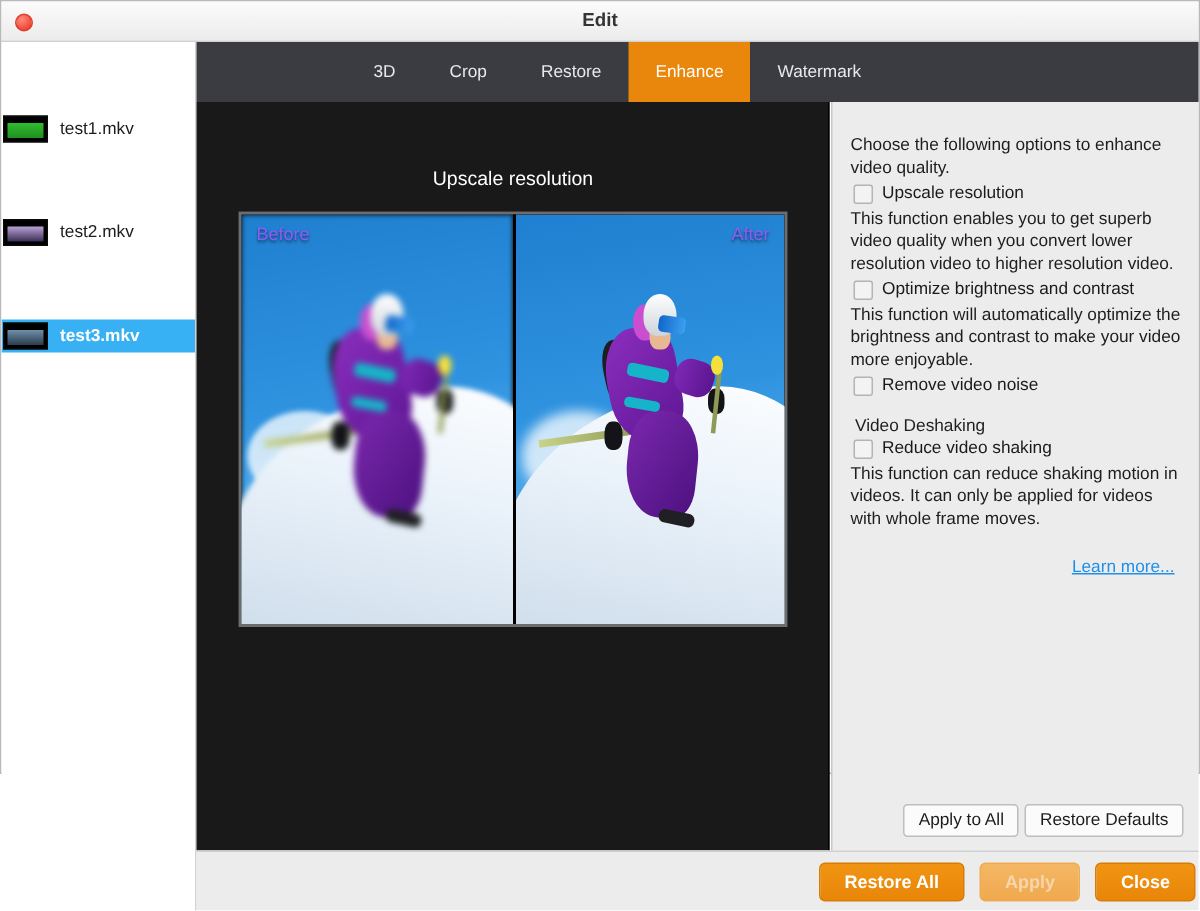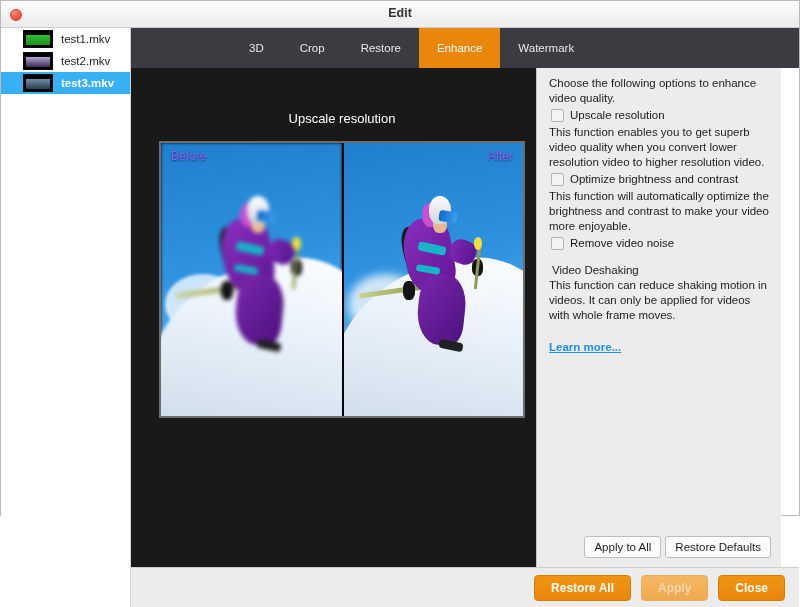--- a/index.html
+++ b/index.html
@@ -38,22 +38,23 @@
   
   .sidebar {
     position: absolute; left: 0; top: 27px;
     width: 130px; height: 579px;
     background: #ffffff;
     border-right: 1px solid #d2d2d2;
     overflow: hidden;
   }
   .file-row {
     display: flex; align-items: center;
-    height: 22px; padding-left: 22px;
+    height: 22px; padding-left: 1px;
     gap: 8px;
+    margin-top: 47px;
   }
   .file-row.selected { background: #38b0f4; }
   .thumb {
     width: 30px; height: 18px;
     border: 1px solid #0a0a0a;
     flex: 0 0 auto;
     position: relative;
     overflow: hidden;
     background: #000;
   }
@@ -199,25 +200,25 @@
     left: 84%; top: 30%; width: 3%; height: 22%;
     background: #8f9a54; transform: rotate(6deg);
   }
   .sk-basket { left: 82%; top: 24%; width: 9%; height: 7%; background: #f4e03a; border-radius: 50%; }
   .sk-ski { left: 44%; top: 80%; width: 26%; height: 5%; background: #202024; border-radius: 4px; transform: rotate(12deg); }
   .pane.before .skier, .pane.before .snow, .pane.before .cloud, .pane.before .sky { filter: blur(1.6px); }
   .pane.before .skier { filter: blur(2.1px); }
 
   
   .options {
-    position: absolute; left: 535px; top: 67px;
+    position: absolute; left: 553px; top: 67px;
     width: 245px; height: 499px;
     background: #ececec;
     border-left: 1px solid #c6c6c6;
-    padding: 8px 12px 0 12px;
+    padding: 22px 12px 0 12px;
     overflow: hidden;
   }
   .opt-intro, .opt-desc {
     font-size: 11.5px; color: #1e1e1e; line-height: 15px;
   }
   .opt-desc { margin-bottom: 1px; }
   .opt-check {
     display: flex; align-items: flex-start; gap: 6px;
     margin: 2px 0 2px 2px;
   }
@@ -226,21 +227,21 @@
     margin-top: 1px;
     background: #f3f3f3;
     border: 1px solid #b4b4b4;
     border-radius: 2px;
   }
   .opt-check-label { font-size: 11.5px; color: #1a1a1a; line-height: 15px; }
   .section-label {
     font-size: 11.5px; color: #1e1e1e;
     margin: 13px 0 2px 3px;
   }
-  .learn-more-wrap { text-align: left; margin-top: 14px; padding-right: 4px; font-weight: bold; }
+  .learn-more-wrap { text-align: right; margin-top: 14px; padding-right: 4px; }
   .learn-more {
     font-size: 11.5px; color: #1f8fe8;
     text-decoration: underline; cursor: pointer;
   }
   .panel-buttons {
     position: absolute; right: 10px; bottom: 9px;
     display: flex; gap: 4px;
   }
   .btn-plain {
     background: #fbfbfb;
@@ -252,21 +253,21 @@
     cursor: pointer;
   }
 
   
   .bottombar {
     position: absolute; left: 130px; top: 566px;
     width: 668px; height: 40px;
     background: #ececec;
     border-top: 1px solid #cfcfcf;
     display: flex; align-items: center; justify-content: flex-end;
-    gap: 10px; padding-right: 14px;
+    gap: 10px; padding-right: 2px;
   }
   .btn-orange {
     background: linear-gradient(#f19412, #e8860a);
     border: 1px solid #d97c07;
     border-radius: 4px;
     color: #ffffff; font-size: 12px; font-weight: bold;
     padding: 5px 16px;
     font-family: "Liberation Sans", sans-serif;
     cursor: pointer;
   }
@@ -390,20 +391,24 @@
     </div>
     <div class="opt-desc">This function will automatically optimize the brightness and contrast to make your video more enjoyable.</div>
 
     <div class="opt-check">
       <span class="cbox"></span>
       <span class="opt-check-label">Remove video noise</span>
     </div>
 
     <div class="section-label">Video Deshaking</div>
 
+    <div class="opt-check">
+      <span class="cbox"></span>
+      <span class="opt-check-label">Reduce video shaking</span>
+    </div>
     <div class="opt-desc">This function can reduce shaking motion in videos. It can only be applied for videos with whole frame moves.</div>
 
     <div class="learn-more-wrap">
       <span class="learn-more">Learn more...</span>
     </div>
 
     <div class="panel-buttons">
       <button class="btn-plain">Apply to All</button>
       <button class="btn-plain">Restore Defaults</button>
     </div>

